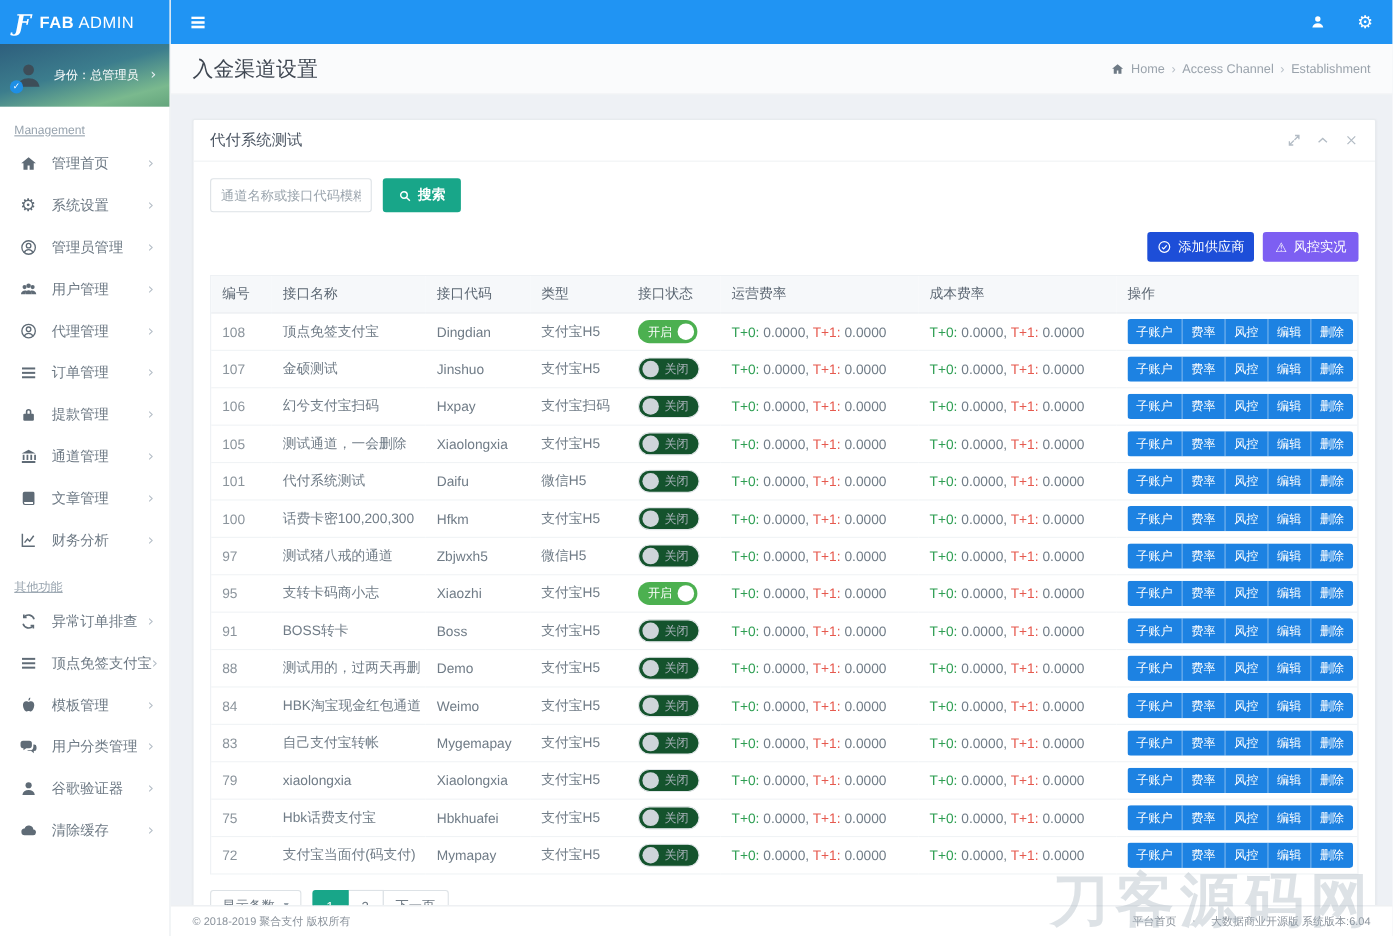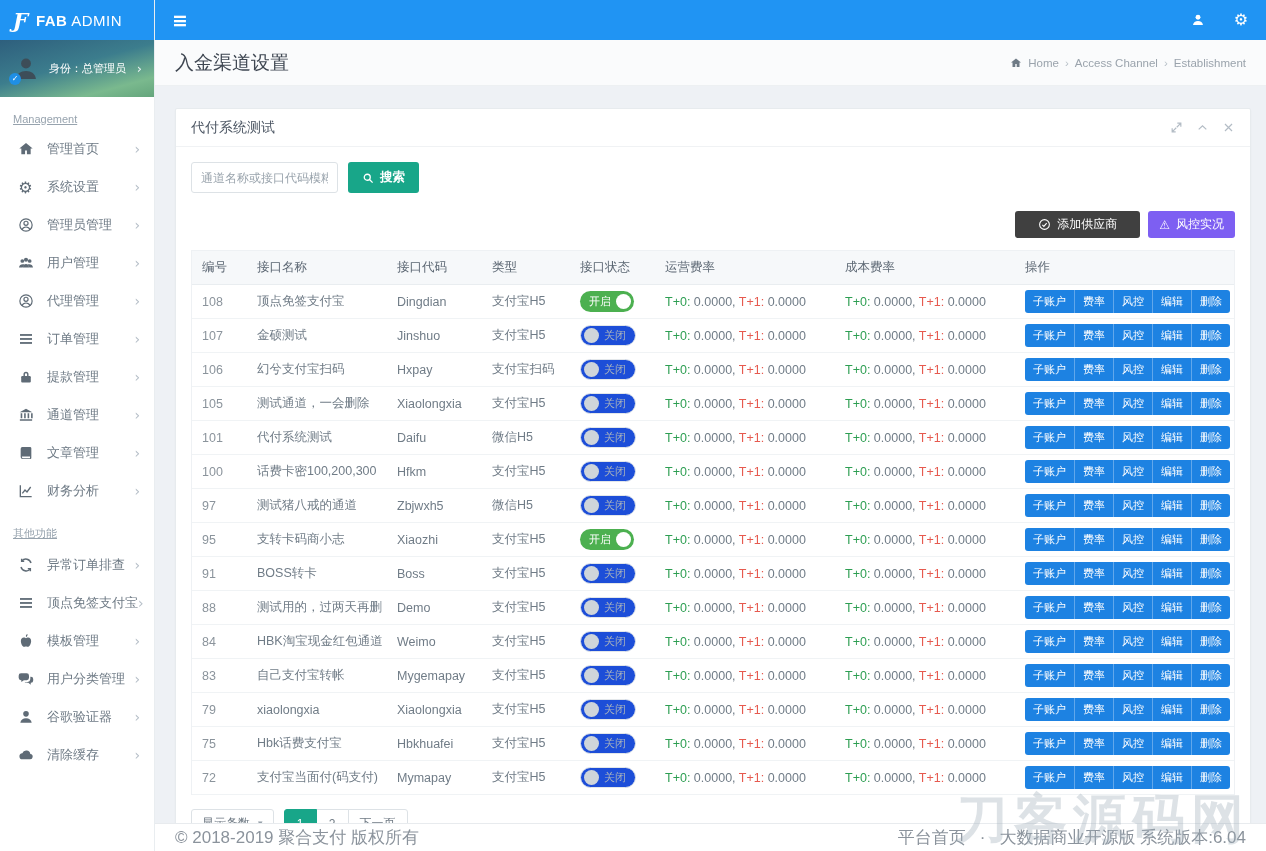--- a/index.html
+++ b/index.html
@@ -70,36 +70,36 @@
 
   .search-row{display:flex;gap:10px;}
   .search-input{width:147px;height:31px;border:1px solid #dde2e6;border-radius:3px;padding:0 9px;
     font-size:12px;color:#556;outline:none;font-family:inherit;}
   .search-input::placeholder{color:#9aa4ad;}
   .btn{border:none;border-radius:3px;color:#fff;display:inline-flex;align-items:center;gap:6px;
     cursor:pointer;font-family:inherit;}
   .btn-search{height:31px;background:var(--teal);padding:0 14px;font-size:12.5px;font-weight:bold;}
   .btn-search .s-ic svg{width:12px;height:12px;}
   .actions-row{display:flex;justify-content:flex-end;gap:8px;margin-top:18px;}
-  .btn-add{height:27px;background:#404040;padding:0 23px;font-size:12px;}
+  .btn-add{height:27px;background:#1d4ed8;padding:0 9px;font-size:12px;}
   .btn-risk{height:27px;background:var(--purple);padding:0 11px;font-size:12px;}
   .btn-add .b-ic svg{width:13px;height:13px;}
   .btn-risk .b-ic{font-size:12px;}
 
   .table-wrap{margin-top:12px;border:1px solid #eef1f4;border-bottom:none;}
   table{width:100%;border-collapse:collapse;font-size:12.5px;table-layout:fixed;}
   thead th{background:#f6f8fa;color:#5c6773;font-weight:normal;text-align:left;
     padding:8px 10px;border-bottom:1px solid #e9edf0;white-space:nowrap;}
   tbody td{padding:5px 10px;border-bottom:1px solid #f0f3f5;color:#707c87;white-space:nowrap;
     overflow:hidden;height:32px;}
   .col-id{color:#8b949c;}
 
   .toggle{display:inline-flex;align-items:center;border-radius:11px;height:21px;font-size:11px;cursor:pointer;}
   .toggle.on{background:var(--green-on);color:#fff;padding:0 3px 0 9px;gap:5px;}
-  .toggle.off{background:#1d4ed8;border:1px solid #e3e7ea;color:#aab3bb;padding:0 9px 0 3px;gap:5px;}
+  .toggle.off{background:#14532d;border:1px solid #e3e7ea;color:#aab3bb;padding:0 9px 0 3px;gap:5px;}
   .knob{width:15px;height:15px;border-radius:50%;}
   .toggle.on .knob{background:#fff;}
   .toggle.off .knob{background:#cfd5da;}
 
   .rate .p0{color:var(--rate-green);}
   .rate .p1{color:var(--rate-red);}
 
   .act-group{display:inline-flex;border-radius:3px;overflow:hidden;}
   .act-btn{background:var(--action-blue);color:#fff;font-size:11px;padding:4px 8px;border:none;
     border-right:1px solid rgba(255,255,255,.3);cursor:pointer;white-space:nowrap;font-family:inherit;}
@@ -111,21 +111,21 @@
   .btn-pagesize .caret{font-size:9px;color:#98a2ab;}
   .page-group{display:inline-flex;}
   .page-btn{min-width:33px;height:29px;border:1px solid #dde2e6;background:#fff;color:#6f7a84;font-size:12px;
     display:inline-flex;align-items:center;justify-content:center;margin-left:-1px;padding:0 11px;
     cursor:pointer;font-family:inherit;}
   .page-btn:first-child{border-radius:3px 0 0 3px;margin-left:0;}
   .page-btn:last-child{border-radius:0 3px 3px 0;}
   .page-btn.active{background:var(--teal);border-color:var(--teal);color:#fff;position:relative;z-index:1;}
 
   .footer{height:28px;background:#fff;border-top:1px solid #e8ebee;display:flex;align-items:center;
-    padding:0 20px;font-size:17px;color:#8b939c;flex:0 0 auto;}
+    padding:0 20px;font-size:10px;color:#8b939c;flex:0 0 auto;}
   .footer-right{margin-left:auto;display:flex;gap:14px;align-items:center;}
   .footer-link{cursor:pointer;}
 
   .watermark{position:absolute;right:16px;bottom:6px;text-align:right;z-index:40;pointer-events:none;}
   .wm1{font-size:53px;font-weight:bold;color:rgba(156,170,182,.34);letter-spacing:6px;line-height:1;}
   .wm2{font-size:26px;font-weight:bold;font-style:italic;color:rgba(156,170,182,.40);margin-top:-4px;letter-spacing:2px;}
 </style>
 </head>
 <body>
 

